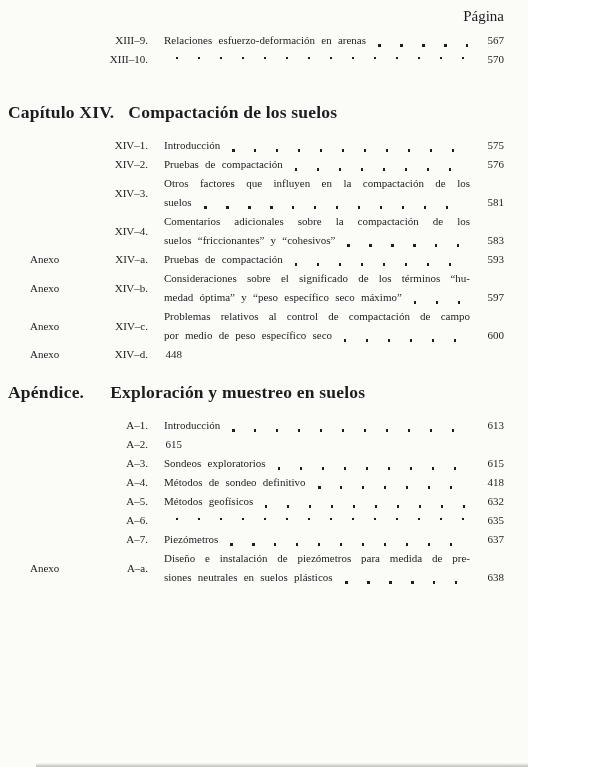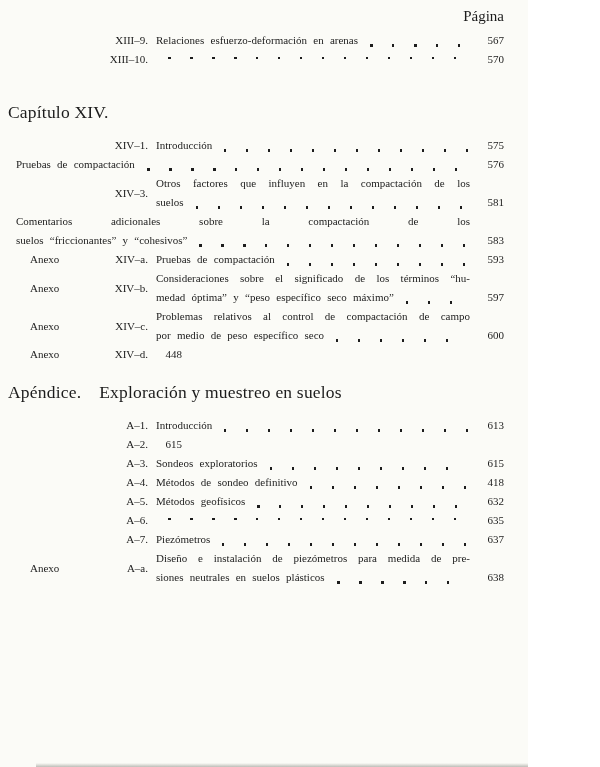--- a/index.html
+++ b/index.html
@@ -19,46 +19,46 @@
   .row{
     display:flex;align-items:center;
     font-size:11px;line-height:19px;
   }
   .labelgroup{
     flex:0 0 118px;margin-left:22px;
     display:flex;justify-content:space-between;
     white-space:nowrap;
   }
   .labelgroup .label{text-align:right;}
-  .body{flex:1 1 auto;margin-left:8px;min-width:0;}
+  .body{flex:1 1 auto;margin-left:16px;min-width:0;}
   .fill{
     text-align:justify;
     text-align-last:justify;
   }
   .lastline{display:flex;}
   .lastline .t{white-space:nowrap;word-spacing:3.5px;}
   .fill{word-spacing:1px;}
   .leader{
     flex:1 1 auto;min-width:18px;
     height:2.6px;align-self:flex-end;
     margin:0 2px 3px 12px;
     background-image:repeating-linear-gradient(to right,#1d1d1d 0 2.5px,transparent 2.5px 22px);
   }
   .page-num{
     flex:0 0 34px;text-align:right;
     align-self:flex-end;white-space:nowrap;
   }
   .heading{
     display:flex;align-items:center;
-    font-size:17.5px;font-weight:normal;line-height:22px;
+    font-size:17.5px;font-weight:bold;line-height:22px;
     letter-spacing:0.2px;
   }
   .sec-0{margin-top:5px;}
   .sec-1 .heading{margin:32px 0 13px 0;gap:14px;}
-  .sec-2 .heading{margin:17px 0 13px 0;gap:18px;}
+  .sec-2 .heading{margin:17px 0 13px 0;gap:26px;}
   .bottom-shadow{
     position:absolute;left:36px;right:0;bottom:0;height:4px;
     background:linear-gradient(to bottom,rgba(130,130,122,0),rgba(130,130,122,0.5));
   }
 </style>
 </head>
 <body>
 
 <div class="page">
   <div class="header-right">
@@ -88,35 +88,40 @@
             <div class="lastline">
               <span class="leader"></span>
             </div>
           </div>
           <span class="page-num">570</span>
         </div>
       </div>
       <div class="section sec-1">
         <div class="heading">
           <span class="h-label">Capítulo XIV.</span>
+          <span class="h-title">Compactación de los suelos</span>
         </div>
         <div class="row">
           <span class="labelgroup">
             <span class="prefix"></span>
             <span class="label">XIV–1.</span>
           </span>
           <div class="body">
             <div class="lastline">
               <span class="t">Introducción</span>
               <span class="leader"></span>
             </div>
           </div>
           <span class="page-num">575</span>
         </div>
         <div class="row">
+          <span class="labelgroup">
+            <span class="prefix"></span>
+            <span class="label">XIV–2.</span>
+          </span>
           <div class="body">
             <div class="lastline">
               <span class="t">Pruebas de compactación</span>
               <span class="leader"></span>
             </div>
           </div>
           <span class="page-num">576</span>
         </div>
         <div class="row">
           <span class="labelgroup">
@@ -126,20 +131,24 @@
           <div class="body">
             <div class="fill">Otros factores que influyen en la compactación de los</div>
             <div class="lastline">
               <span class="t">suelos</span>
               <span class="leader"></span>
             </div>
           </div>
           <span class="page-num">581</span>
         </div>
         <div class="row">
+          <span class="labelgroup">
+            <span class="prefix"></span>
+            <span class="label">XIV–4.</span>
+          </span>
           <div class="body">
             <div class="fill">Comentarios adicionales sobre la compactación de los</div>
             <div class="lastline">
               <span class="t">suelos “friccionantes” y “cohesivos”</span>
               <span class="leader"></span>
             </div>
           </div>
           <span class="page-num">583</span>
         </div>
         <div class="row">

